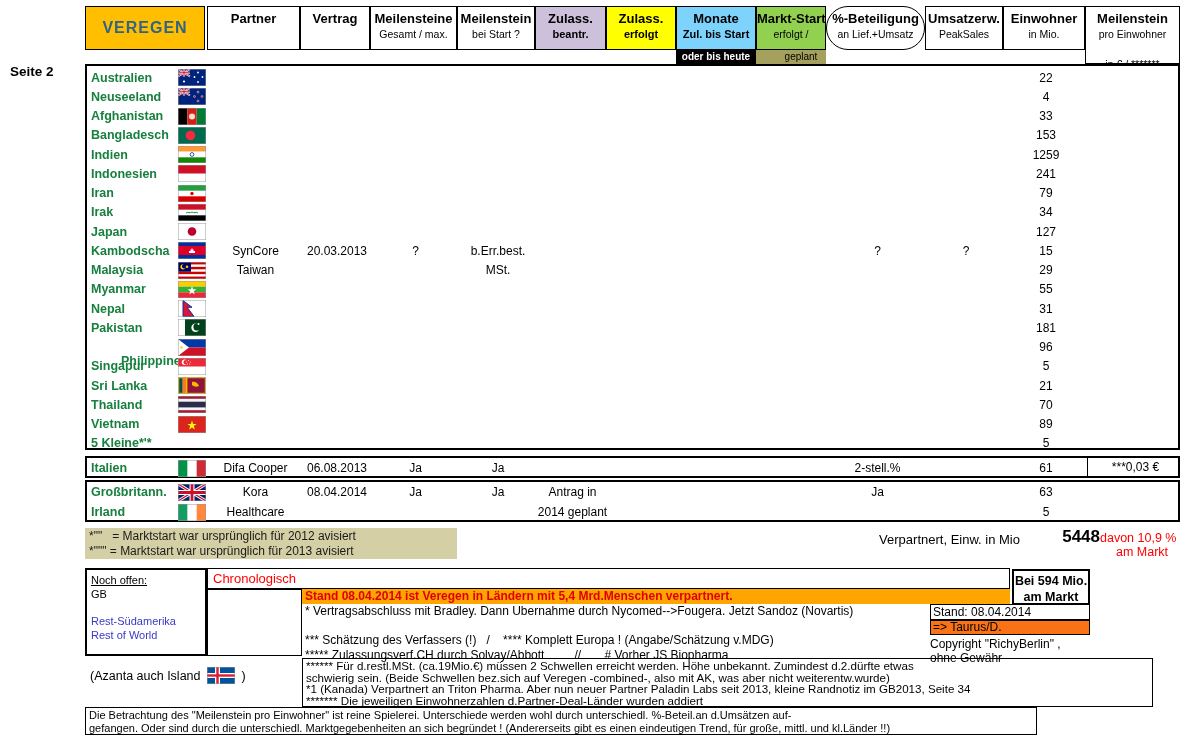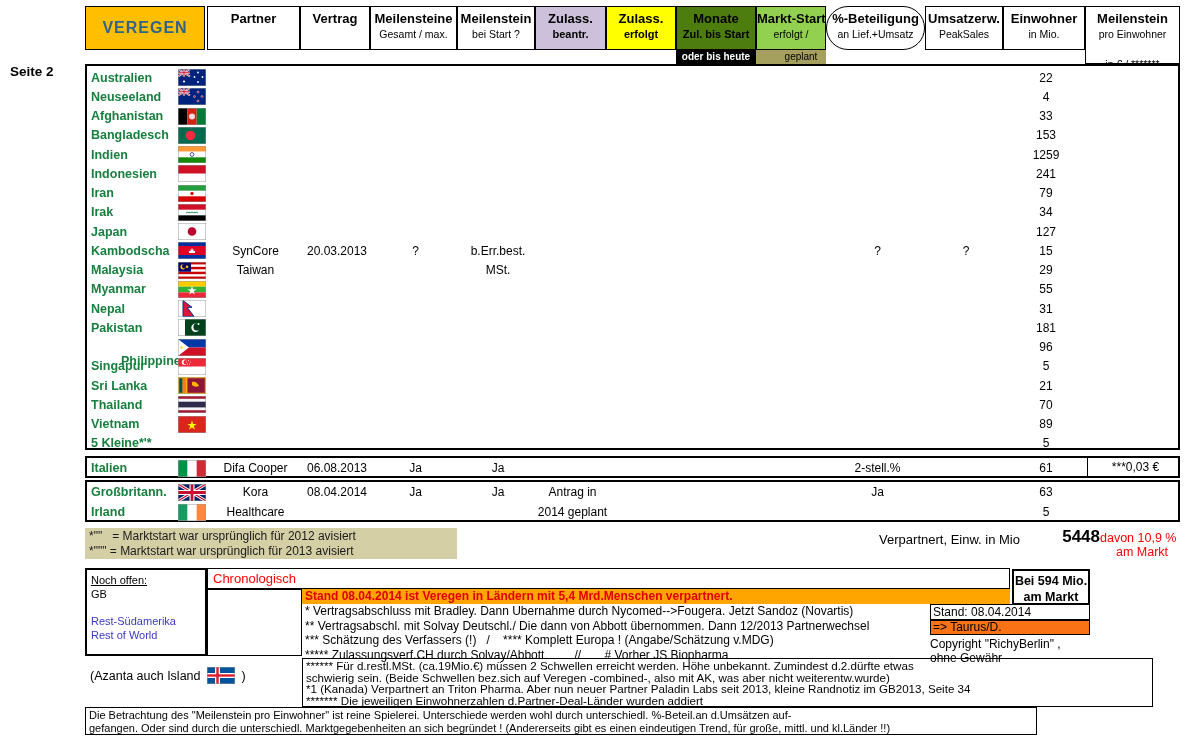--- a/index.html
+++ b/index.html
@@ -5,21 +5,21 @@
   body{margin:0;background:#fff}
   #page{position:relative;width:1188px;height:754px;background:#fff;color:#000;
         font-family:"Liberation Sans","DejaVu Sans",sans-serif;font-size:12px;overflow:hidden}
   
   #header{position:absolute;left:85px;top:6px;width:1100px;height:60px}
   .hcell{position:absolute;top:0;height:44px;box-sizing:border-box;border:1px solid #000;
          background:#fff;text-align:center;padding-top:4px;overflow:hidden}
   .hcell .t{font-weight:bold;font-size:13px;line-height:15px;white-space:nowrap}
   .hcell .s{font-size:10.5px;line-height:13px;margin-top:2px;white-space:nowrap}
   .hcell .s2{font-size:10.5px;line-height:13px;margin-top:17px;white-space:nowrap}
-  .c-lav{background:#ccc0da}.c-yel{background:#ffff00}.c-org{background:#4d7c0f}.c-grn{background:#92d050}
+  .c-lav{background:#ccc0da}.c-yel{background:#ffff00}.c-org{background:#7dd3fc}.c-grn{background:#92d050}
   .c-lav .s,.c-yel .s,.c-org .s{font-weight:bold;font-size:11px}
   .h-tall{height:58px}
   .strip{position:absolute;top:44px;height:14px;box-sizing:border-box;text-align:center;
          font-size:10px;line-height:14px;white-space:nowrap}
   .strip.dark{background:#000;color:#fff;font-weight:bold}
   .strip.olive{background:#a6a05e;color:#000}
   #veregen{position:absolute;left:0;top:0;width:120px;height:44px;box-sizing:border-box;
            border:1px solid #000;background:#ffbf00;color:#2f6488;font-weight:bold;font-size:16px;
            text-align:center;line-height:42px;letter-spacing:1px}
   
@@ -397,21 +397,20 @@
     <div style="height:13px"></div>
     <div class="blue">Rest-Südamerika</div>
     <div class="blue">Rest of World</div>
   </div>
 
   <div id="chrono">Chronologisch</div>
   <div id="emptybox"></div>
   <div id="banner">Stand 08.04.2014 ist Veregen in Ländern mit 5,4 Mrd.Menschen verpartnert.</div>
 
   <div class="note" style="top:604px">* Vertragsabschluss mit Bradley. Dann Ubernahme durch Nycomed--&gt;Fougera. Jetzt Sandoz (Novartis)</div>
-  <div class="note" style="top:618.5px">** Vertragsabschl. mit Solvay Deutschl./ Die dann von Abbott übernommen. Dann 12/2013 Partnerwechsel</div>
   <div class="note" style="top:633px">*** Schätzung des Verfassers (!)   /    **** Komplett Europa ! (Angabe/Schätzung v.MDG)</div>
   <div class="note" style="top:647.5px">***** Zulassungsverf.CH durch Solvay/Abbott         //       # Vorher JS Biopharma</div>
 
   <div id="boxednotes">
     <div>****** Für d.restl.MSt. (ca.19Mio.€) müssen 2 Schwellen erreicht werden. Höhe unbekannt. Zumindest d.2.dürfte etwas</div>
     <div>schwierig sein. (Beide Schwellen bez.sich auf Veregen -combined-, also mit AK, was aber nicht weiterentw.wurde)</div>
     <div>*1 (Kanada) Verpartnert an Triton Pharma. Aber nun neuer Partner Paladin Labs seit 2013, kleine Randnotiz im GB2013, Seite 34</div>
     <div>******* Die jeweiligen Einwohnerzahlen d.Partner-Deal-Länder wurden addiert</div>
   </div>
 

